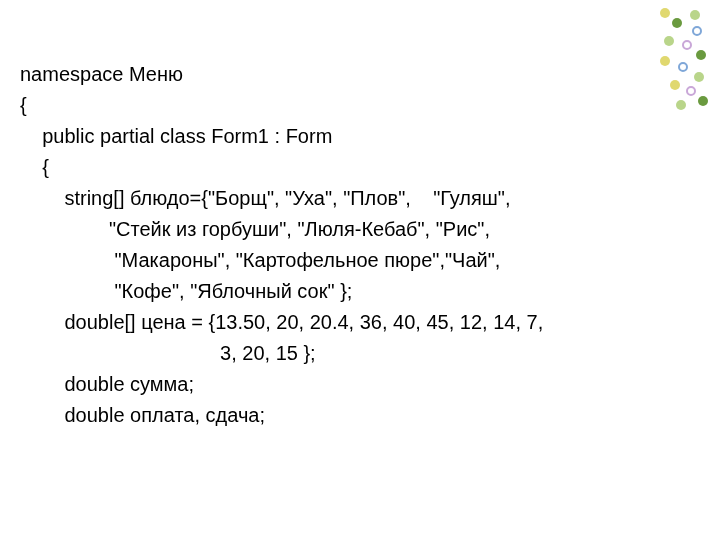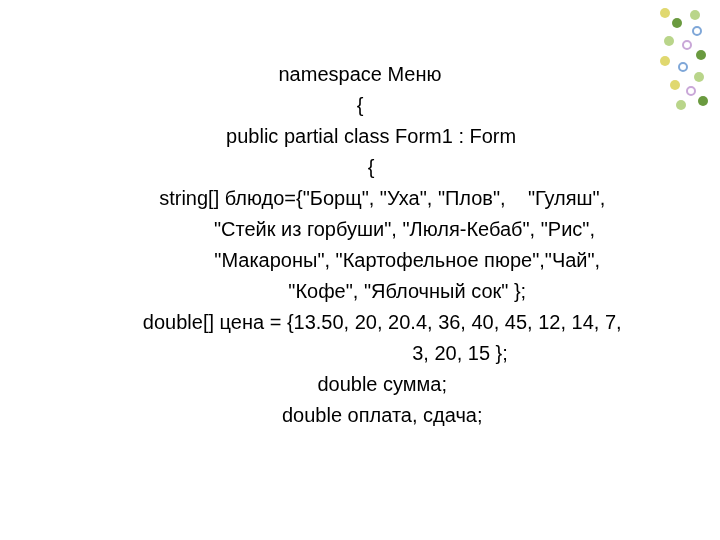--- a/index.html
+++ b/index.html
@@ -17,21 +17,20 @@
     position: relative;
     width: 720px;
     height: 540px;
     box-sizing: border-box;
     padding: 28px 20px 20px 20px;
   }
   .code {
     white-space: pre;
     line-height: 1.55;
     letter-spacing: 0px;
-    text-align: center;
   }
   
   .dots {
     position: absolute;
     top: 6px;
     right: 8px;
     width: 100px;
     height: 110px;
     pointer-events: none;
   }

